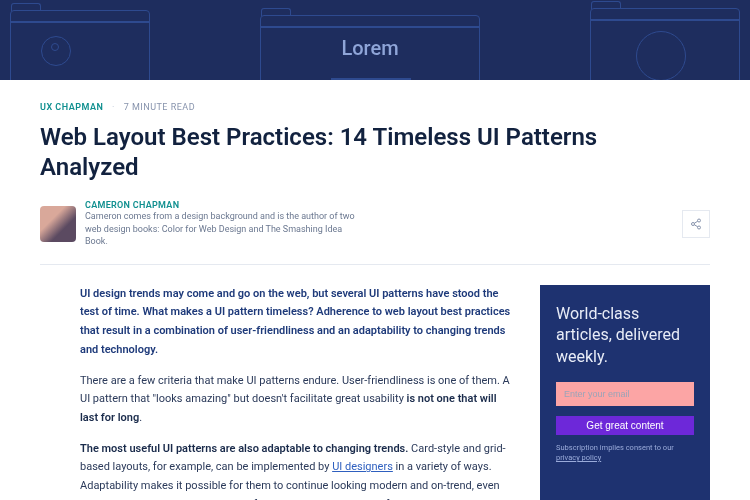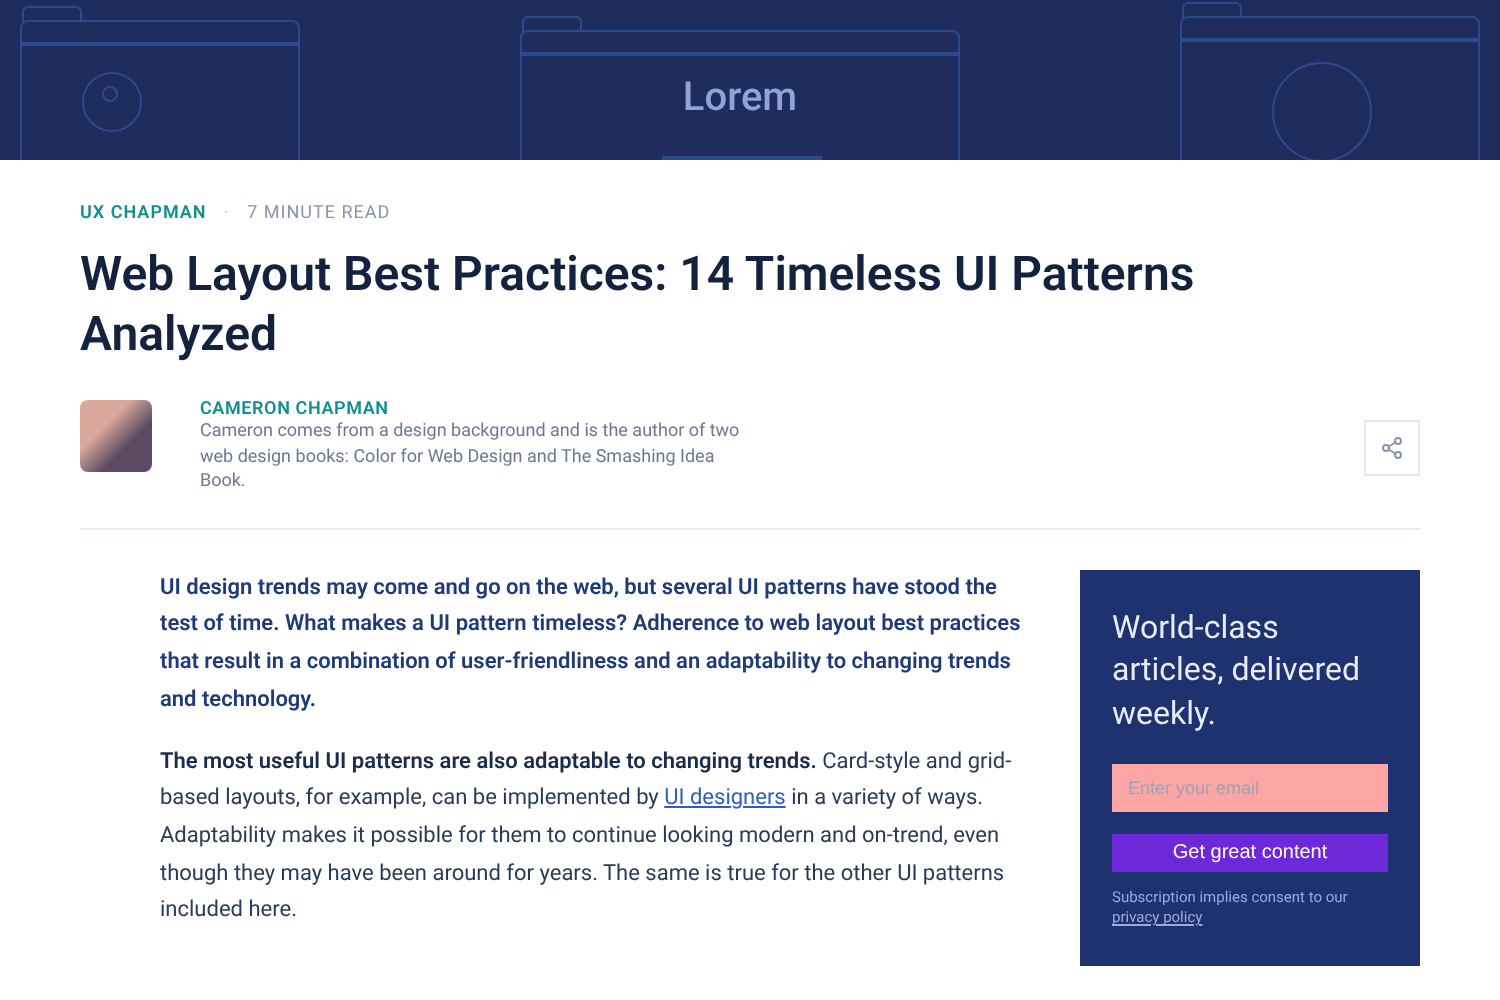--- a/index.html
+++ b/index.html
@@ -13,21 +13,21 @@
 .wline{position:absolute;height:1.5px;background:#2e4a8f}
 .wcirc{position:absolute;border:1.5px solid #2e4a8f;border-radius:50%}
 .lorem{position:absolute;left:50%;transform:translateX(-50%);top:20px;color:#8fa5d8;font-size:20px;font-weight:500}
 .container{padding:22px 40px 0}
 .meta{font-size:9px;letter-spacing:.5px;margin-bottom:10px}
 .cat{color:#0f8f8f;font-weight:600}
 .dot{color:#b8c2d4;margin:0 6px}
 .rt{color:#8894ad}
 h1{font-size:24px;line-height:1.25;font-weight:600;color:#12223f;margin-bottom:18px;max-width:560px}
 .author-row{display:flex;align-items:center;justify-content:space-between;padding-bottom:16px;border-bottom:1px solid #e5e9f0}
-.author{display:flex;gap:24px}
+.author{display:flex;align-items:center;gap:9px}
 .avatar{width:36px;height:36px;border-radius:4px;background:linear-gradient(135deg,#d9a89a 35%,#5b4a61 65%)}
 .ainfo .aname{font-size:9px;color:#0f8f8f;font-weight:600;letter-spacing:.3px}
 .ainfo .abio{font-size:9px;color:#6b7890;line-height:1.4;max-width:280px}
 .share{width:28px;height:28px;border:1px solid #e5e9f0;display:flex;align-items:center;justify-content:center;color:#8894ad;font-size:12px}
 .content-row{display:flex;gap:24px;margin-top:20px}
 .article{flex:1;font-size:11px;line-height:1.7;color:#2b3a5a;padding-left:40px}
 .article p{margin-bottom:12px}
 .intro{color:#1e3a7a;font-weight:600}
 .b{font-weight:600;color:#1a2b4b}
 .link{color:#2e5fbf;text-decoration:underline}
@@ -86,20 +86,21 @@
           <circle cx="18" cy="19" r="3"></circle>
           <line x1="8.6" y1="13.5" x2="15.4" y2="17.5"></line>
           <line x1="15.4" y1="6.5" x2="8.6" y2="10.5"></line>
         </svg>
     </div>
   </div>
 
   <div class="content-row">
     <div class="article">
       <p class="intro">UI design trends may come and go on the web, but several UI patterns have stood the test of time. What makes a UI pattern timeless? Adherence to web layout best practices that result in a combination of user-friendliness and an adaptability to changing trends and technology.</p>
+      <p><span>There are a few criteria that make UI patterns endure. User-friendliness is one of them. A UI pattern that "looks amazing" but doesn't facilitate great usability </span><span class="b">is not one that will last for long</span><span>.</span></p>
       <p><span class="b">The most useful UI patterns are also adaptable to changing trends.</span><span> Card-style and grid-based layouts, for example, can be implemented by </span><a class="link">UI designers</a><span> in a variety of ways. Adaptability makes it possible for them to continue looking modern and on-trend, even though they may have been around for years. The same is true for the other UI patterns included here.</span></p>
     </div>
 
     <div class="sidebar">
       <h3>World-class articles, delivered weekly.</h3>
       <input class="email" type="email" placeholder="Enter your email" style="">
       <button class="btn">Get great content</button>
       <div class="disc"><span>Subscription implies consent to our </span><span class="u">privacy policy</span></div>
     </div>
   </div>

